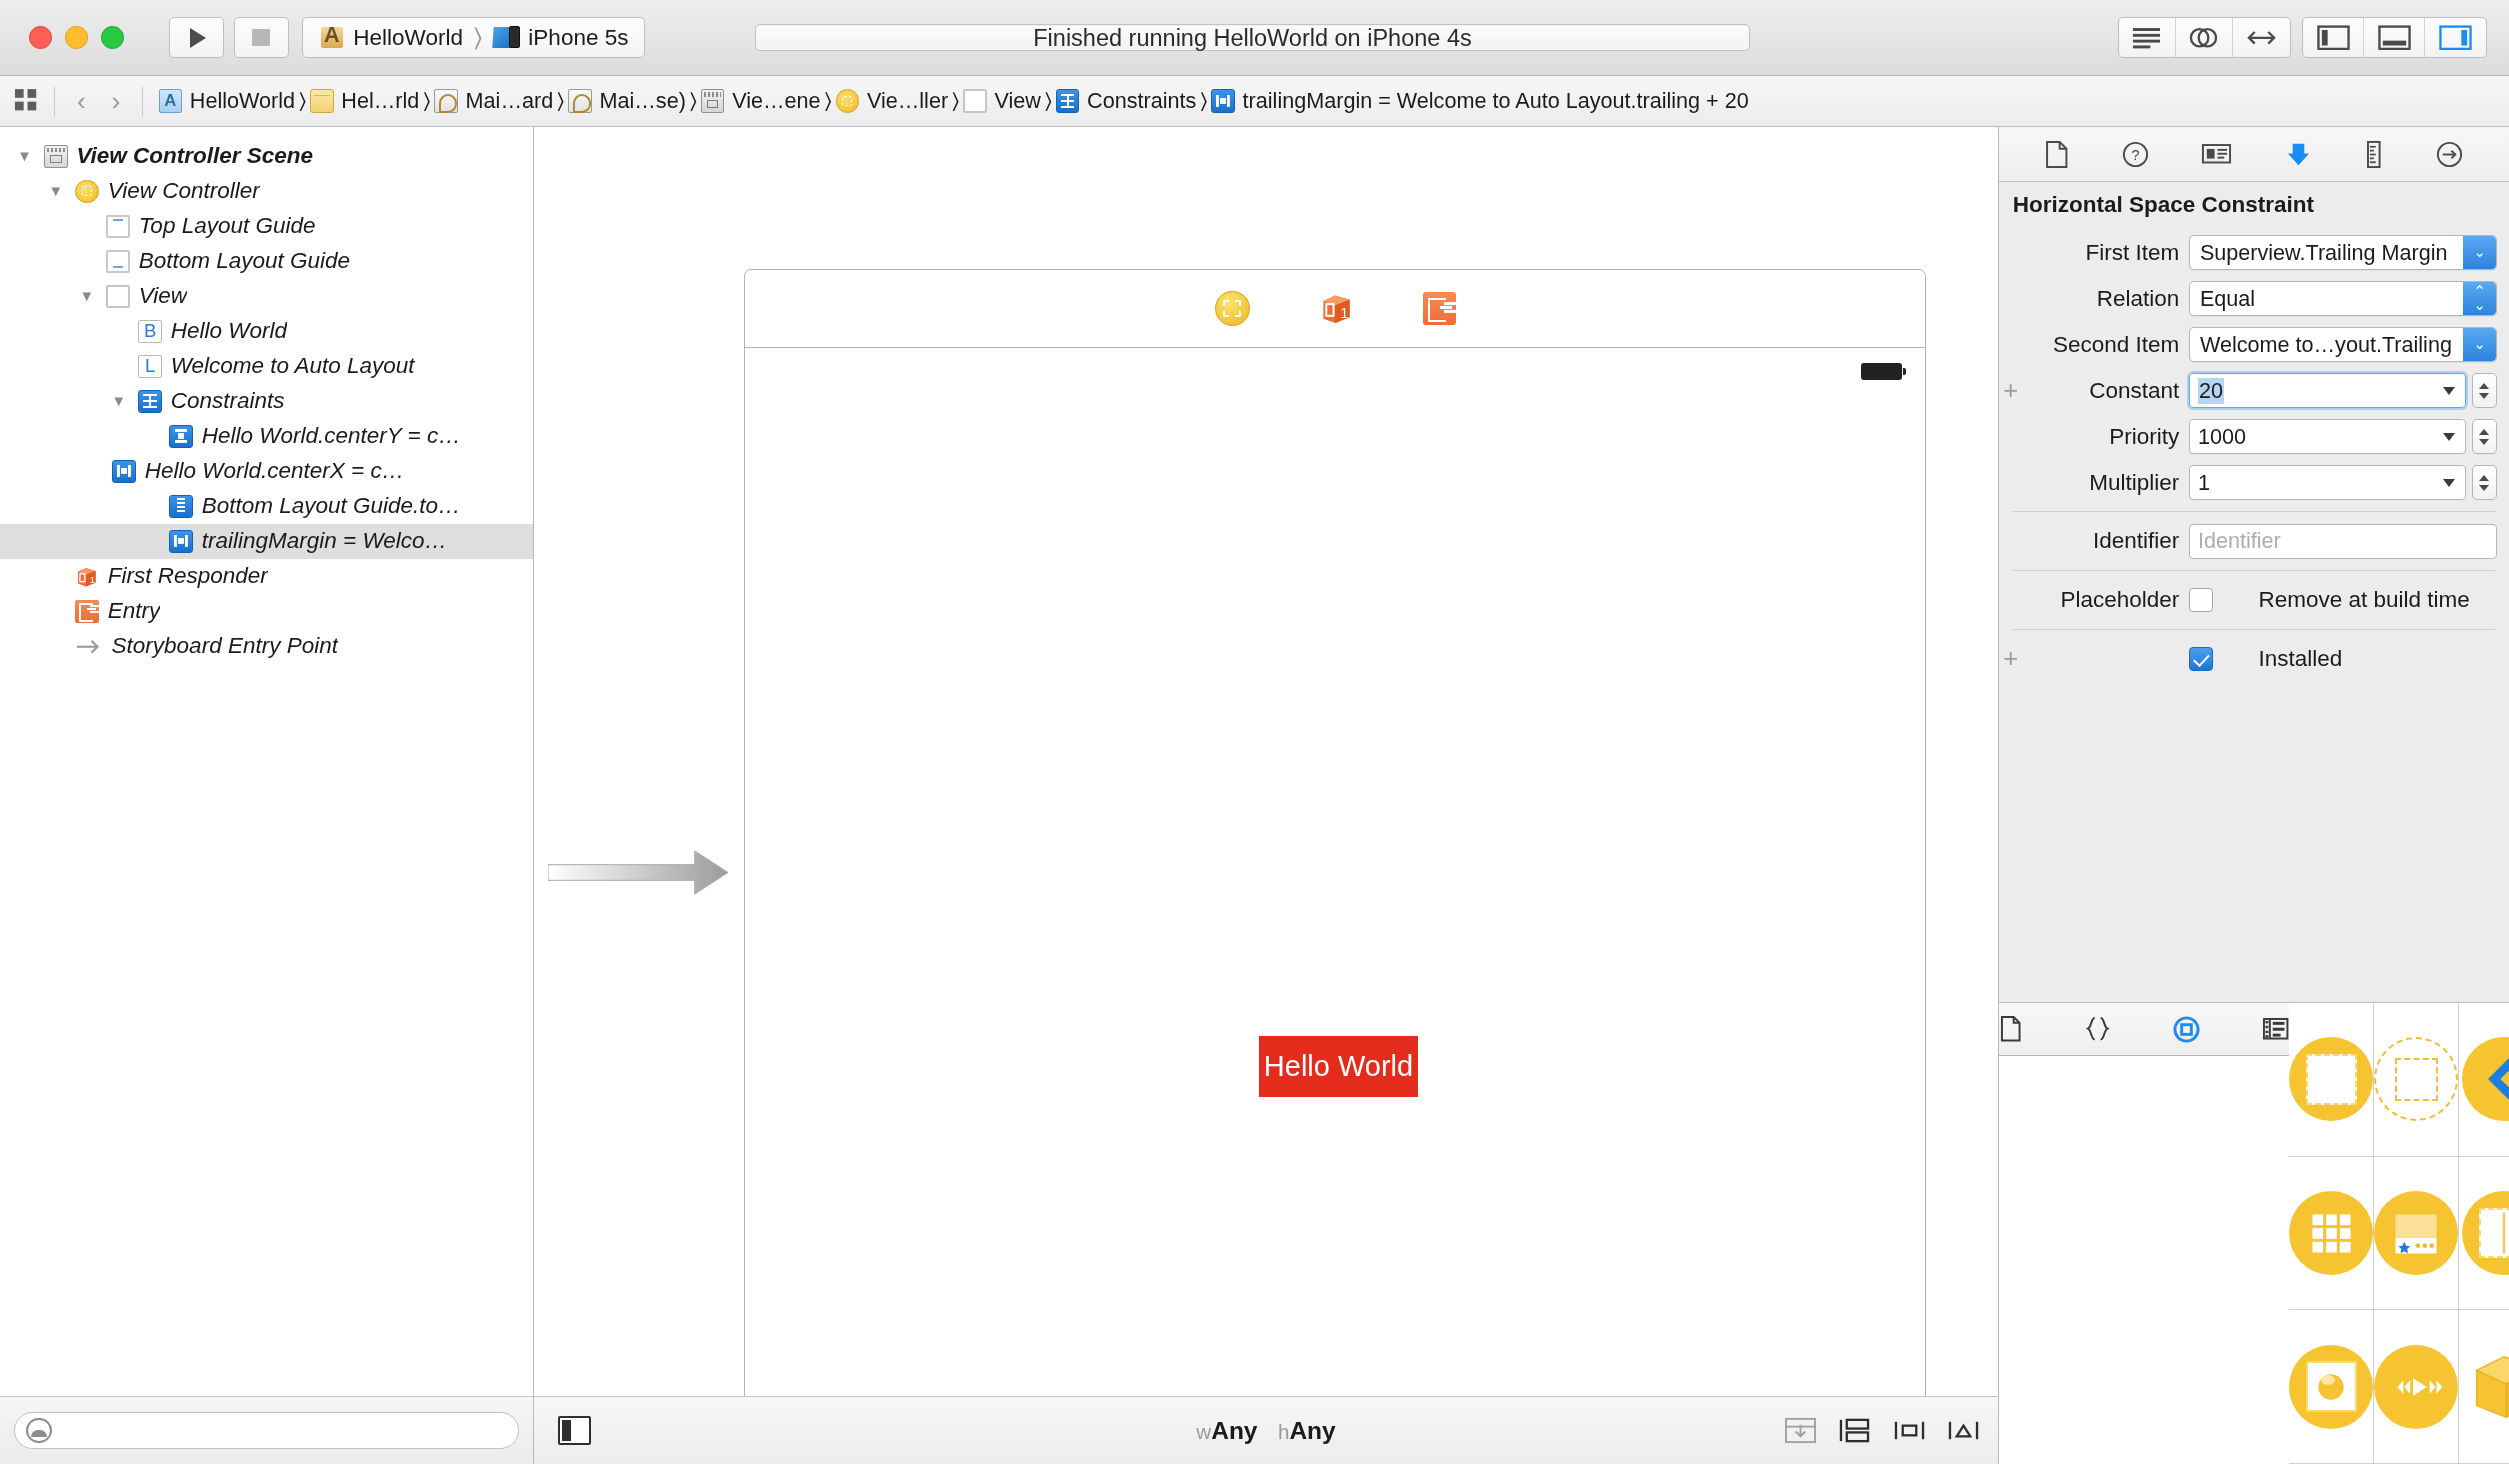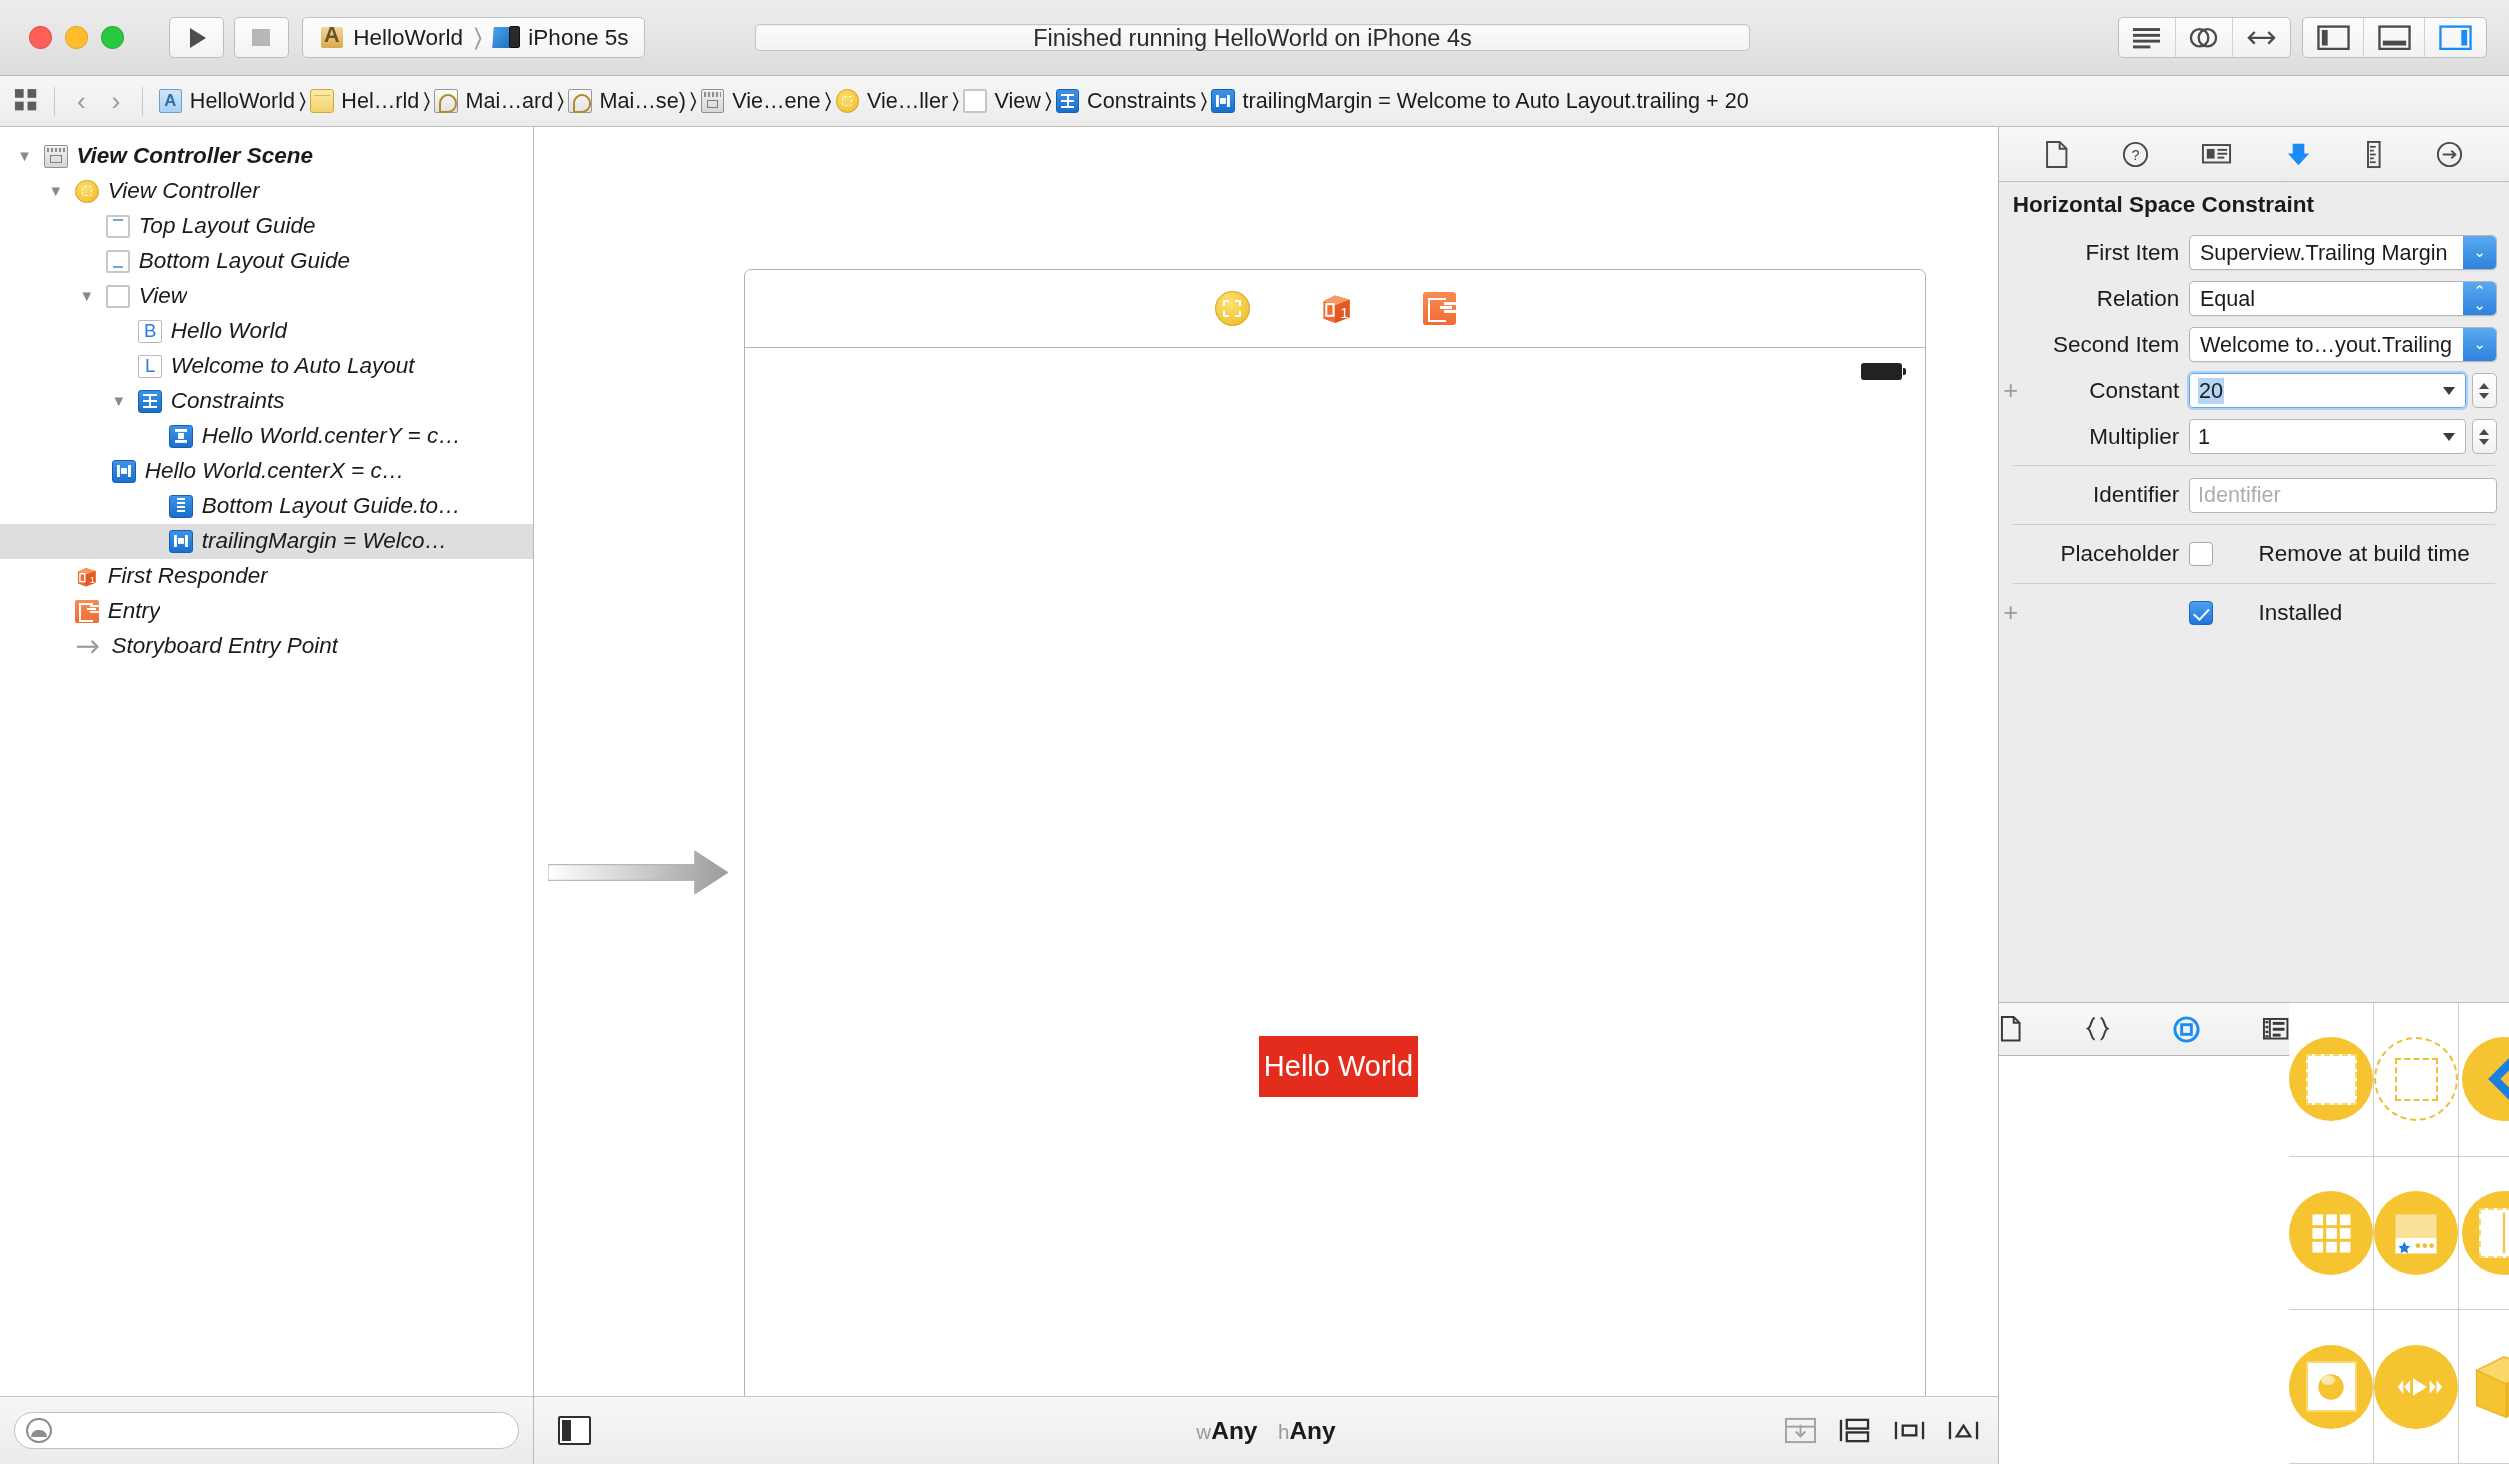--- a/index.html
+++ b/index.html
@@ -733,20 +733,34 @@
               <span class="selnum">20</span>
               <span class="dn"></span>
             </span>
             <span class="stepper">
                 <i class="up"></i>
                 <i class="dn"></i>
               </span>
           </span>
         </div>
 
+        <div class="frow">
+          <span class="fplus hide">+</span>
+          <span class="flabel">Priority</span>
+          <span class="fctl">
+            <span class="combo">
+              <span>1000</span>
+              <span class="dn"></span>
+            </span>
+            <span class="stepper">
+                <i class="up"></i>
+                <i class="dn"></i>
+              </span>
+          </span>
+        </div>
 
         <div class="frow">
           <span class="fplus hide">+</span>
           <span class="flabel">Multiplier</span>
           <span class="fctl">
             <span class="combo">
               <span>1</span>
               <span class="dn"></span>
             </span>
             <span class="stepper">

